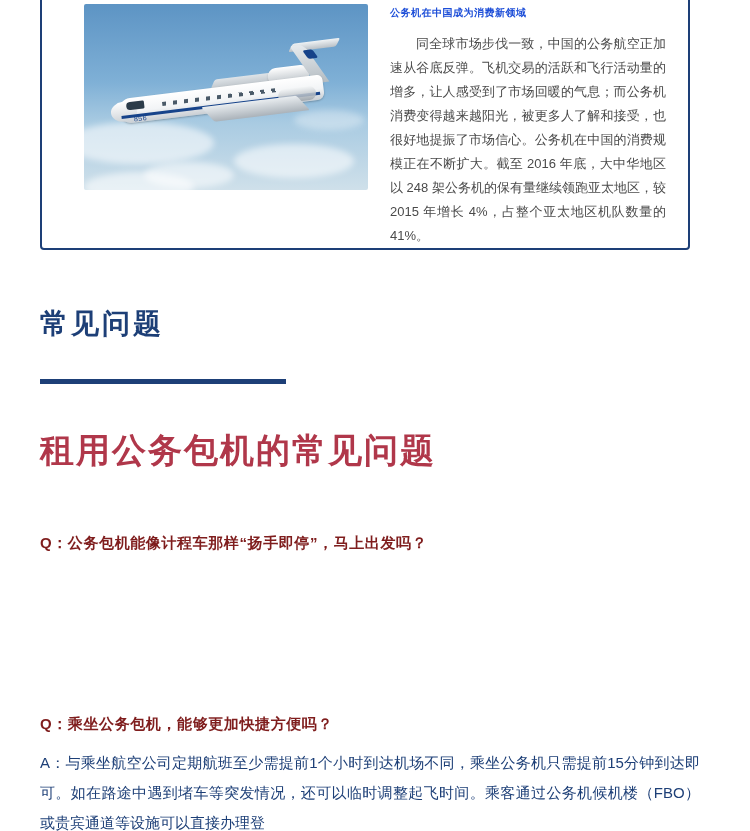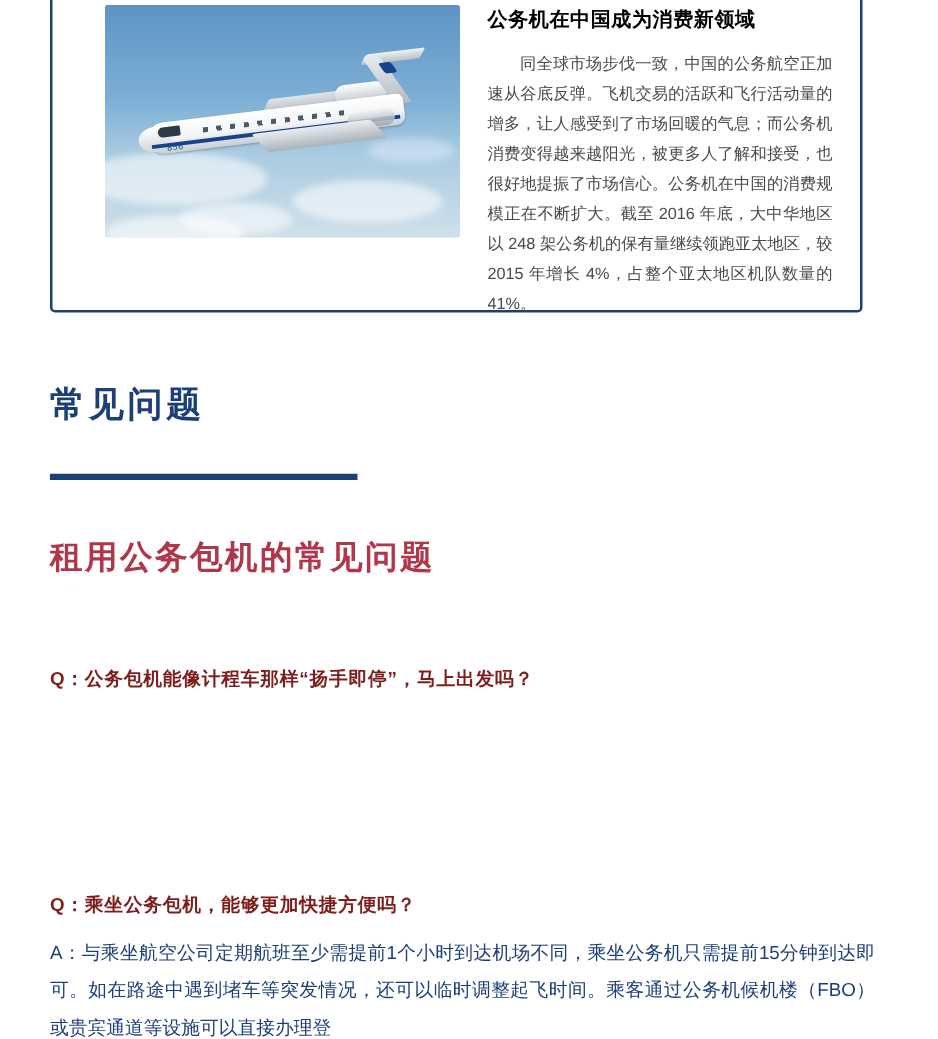--- a/index.html
+++ b/index.html
@@ -186,23 +186,23 @@
     left: 22px;
     top: 48px;
     font-size: 7px;
     color: #16438a;
     font-family: "Liberation Sans", sans-serif;
     letter-spacing: .5px;
   }
 
   .news-text { flex: 1 1 auto; min-width: 0; padding-top: 2px; }
   .news-title {
-    font-size: 16px;
+    font-size: 10px;
     font-weight: bold;
-    color: #000000;
+    color: #1d4ed8;
     letter-spacing: .5px;
     margin-bottom: 12px;
   }
   .news-body {
     font-size: 13px;
     line-height: 24px;
     color: #4a4a4a;
     text-align: justify;
     text-indent: 26px;
   }
@@ -224,21 +224,21 @@
     top: 379px;
     width: 246px;
     height: 5px;
     background: #1d3f77;
   }
 
   .faq-sub {
     position: absolute;
     left: 40px;
     top: 428px;
-    font-size: 26px;
+    font-size: 34px;
     font-weight: bold;
     color: #b0374a;
     letter-spacing: 2px;
   }
 
   
   .qa { position: absolute; left: 40px; width: 660px; }
   .q {
     font-size: 15px;
     font-weight: bold;

